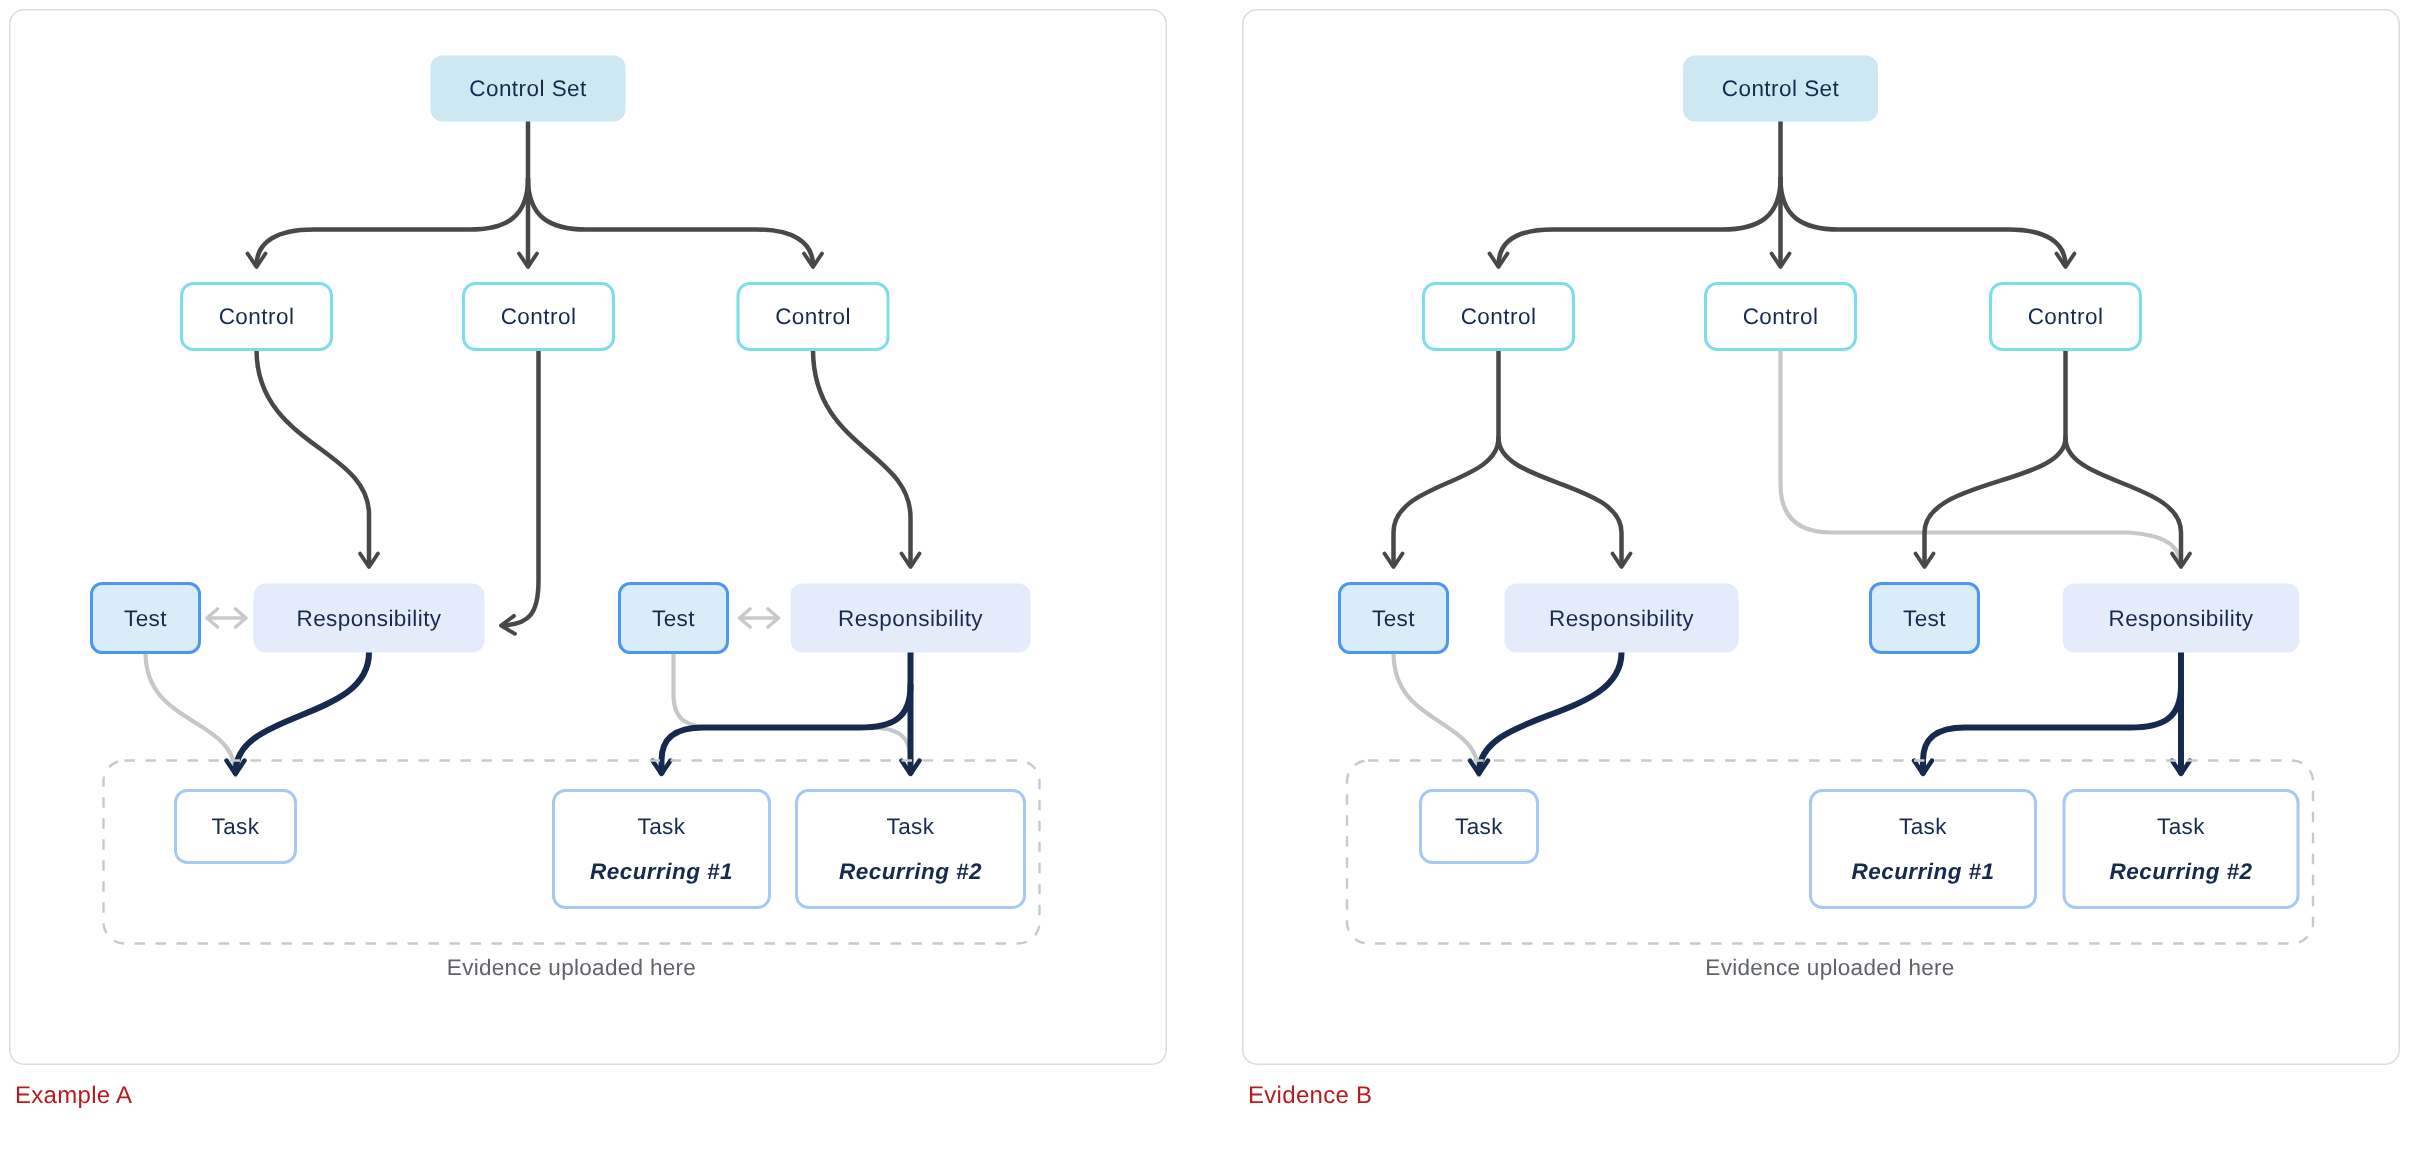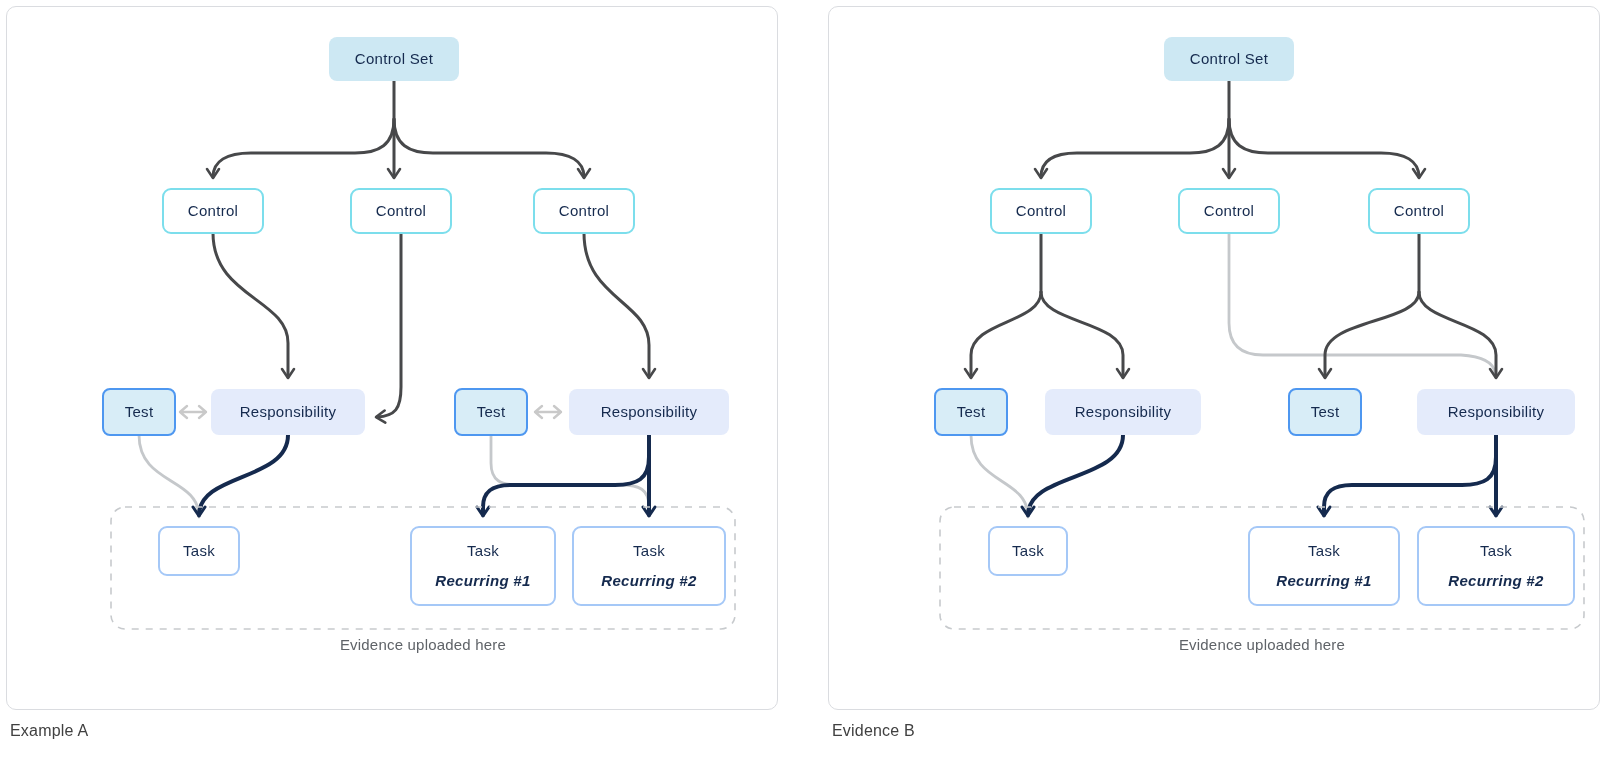--- a/index.html
+++ b/index.html
@@ -1,21 +1,21 @@
 <!DOCTYPE html>
 <html><head>
 <meta charset="utf-8">
 <style>
   html,body{margin:0;padding:0;background:#ffffff;width:1608px;height:766px;overflow:hidden;
     font-family:"Liberation Sans", sans-serif;}
   .panel{position:absolute;top:6px;width:772px;height:704px;background:#ffffff;
-    border:1px solid #dadce0;border-radius:10px;box-sizing:border-box;padding-left:42px;}
+    border:1px solid #dadce0;border-radius:10px;box-sizing:border-box;}
   #panel-a{left:6px;}
   #panel-b{left:828px;}
-  .caption{position:absolute;top:722px;font-size:16px;color:#404040;letter-spacing:.2px;}
+  .caption{position:absolute;top:722px;font-size:16px;color:#b91c1c;letter-spacing:.2px;}
   #caption-a{left:10px;}
   #caption-b{left:832px;}
   svg{display:block;}
   .node-label{font-size:15px;fill:#152a4e;letter-spacing:.3px;}
   .node-label.sub{font-weight:bold;font-style:italic;}
   .evidence{font-size:15px;fill:#5f6368;letter-spacing:.2px;}
   .edge{fill:none;stroke-linecap:round;stroke-linejoin:round;}
   .edge.dark{stroke:#47484a;stroke-width:3;}
   .edge.navy{stroke:#152a4e;stroke-width:4;}
   .edge.gray{stroke:#c5c8cb;stroke-width:2.8;}

